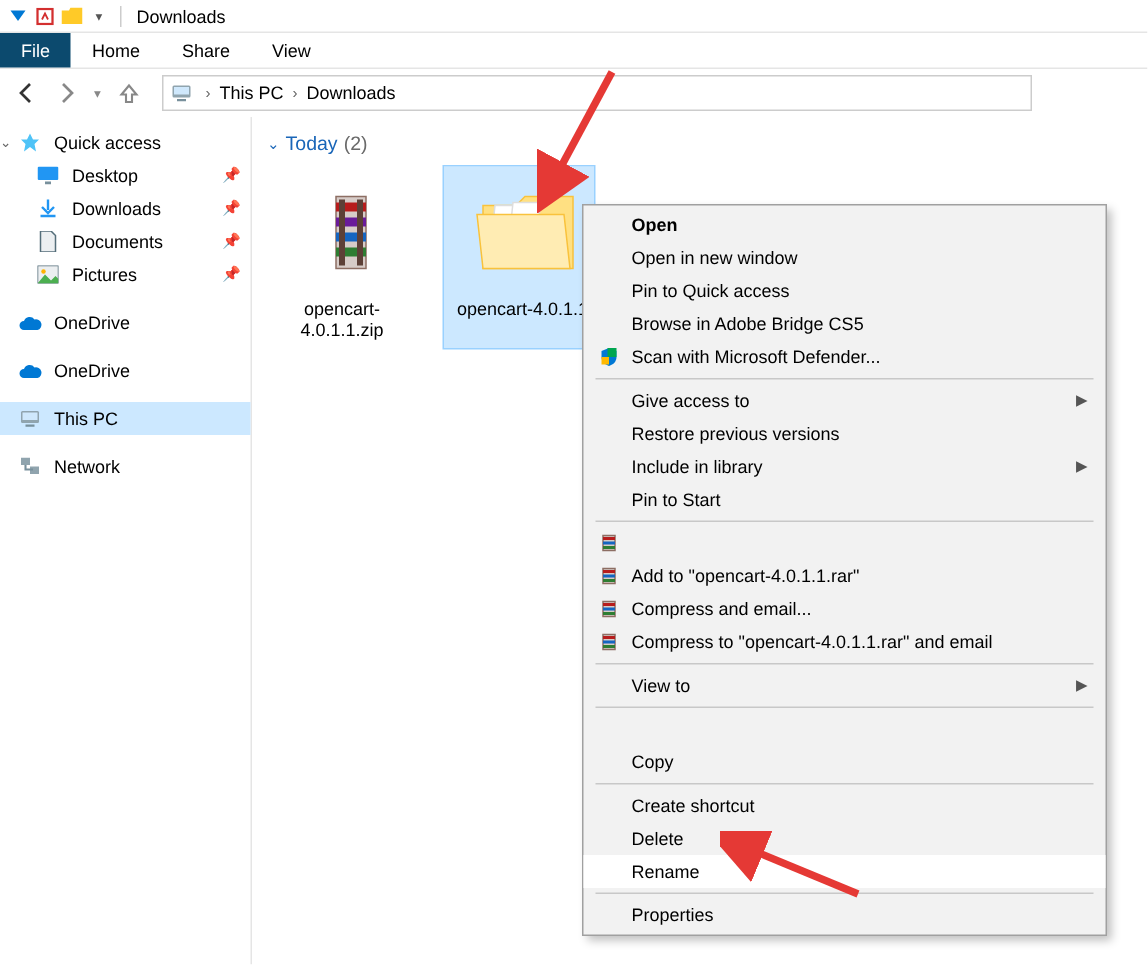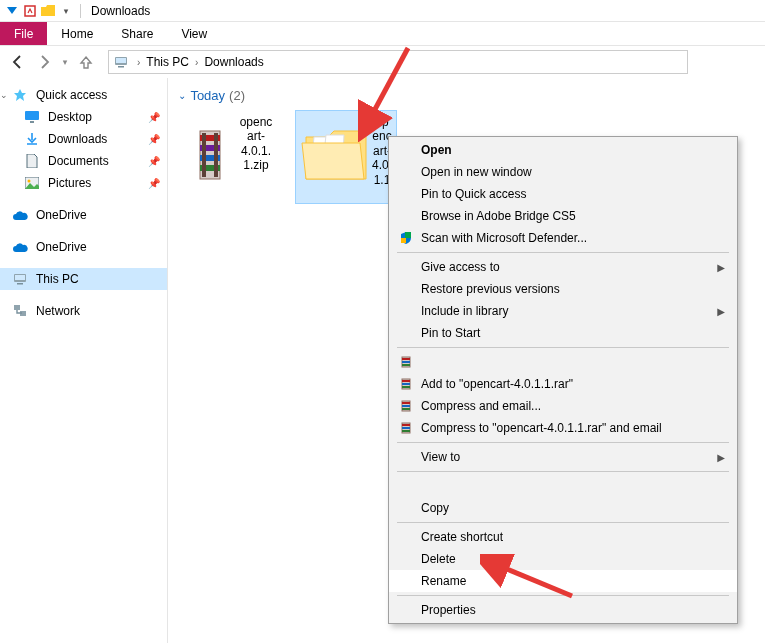--- a/index.html
+++ b/index.html
@@ -7,21 +7,21 @@
     
     
     .titlebar { height: 22px; display: flex; align-items: center; padding: 0 4px; background: #fff; border-bottom: 1px solid #e5e5e5; }
     .tb-icon { width: 16px; height: 16px; display: flex; align-items: center; justify-content: center; margin-right: 2px; }
     .tb-divider { width: 1px; height: 14px; background: #ccc; margin: 0 4px; }
     .tb-title { margin-left: 6px; font-size: 12px; }
     
     
     .ribbon { height: 24px; display: flex; align-items: stretch; background: #fff; border-bottom: 1px solid #e5e5e5; }
     .ribbon-tab { padding: 0 14px; display: flex; align-items: center; font-size: 12px; cursor: pointer; }
-    .ribbon-tab.file { background: #be185d; color: #fff; }
+    .ribbon-tab.file { background: #0c4a6e; color: #fff; }
     
     
     .navbar { height: 32px; display: flex; align-items: center; padding: 2px 6px; background: #fff; gap: 2px; }
     .nav-btn { width: 24px; height: 24px; display:flex; align-items:center; justify-content:center; color:#888; cursor:pointer; }
     .nav-btn.enabled { color:#333; }
     .addr { display:flex; align-items:center; border:1px solid #ccc; height:24px; flex:0 0 auto; padding:0 4px; margin-left:8px; width: 580px; }
     .addr-seg { display:flex; align-items:center; padding:0 2px; cursor:pointer; }
     .chev { color:#666; font-size:10px; padding:0 4px; }
     .pc-icon { width:16px; height:16px; display:inline-flex; align-items:center; justify-content:center; margin-right:4px; }
     
@@ -36,21 +36,21 @@
     .side-item.top { padding-left:12px; }
     .side-group-gap { height:10px; }
     .tree-caret { position:absolute; left:6px; color:#666; font-size:9px; }
     
     
     .content { flex:1; padding:6px 10px; position:relative; }
     .group-header { display:flex; align-items:center; color:#1a66b8; font-size:13px; margin:4px 0 8px 0; }
     .group-header .caret { margin-right:4px; font-size:10px; }
     .group-header .count { margin-left:4px; color:#6a6a6a; }
     .items-row { display:flex; gap:18px; margin-top:6px; }
-    .file-item { width:100px; display:flex; flex-direction:row; align-items:flex-start; text-align:center; font-size:12px; cursor:pointer; padding:4px; }
+    .file-item { width:100px; display:flex; flex-direction:column; align-items:flex-end; text-align:center; font-size:12px; cursor:pointer; padding:4px; }
     .file-item.selected { background:#cce8ff; outline:1px solid #99d1ff; }
     .file-item .thumb { width:80px; height:80px; display:flex; align-items:center; justify-content:center; margin-bottom:4px; }
     .file-item .name { line-height:1.2; word-break:break-word; }
     
     
     .ctxmenu { position:absolute; left:388px; top:136px; width:350px; background:#f2f2f2; border:1px solid #a0a0a0; box-shadow:3px 3px 6px rgba(0,0,0,0.25); font-size:12px; padding:2px 0; }
     .ctx-item { display:flex; align-items:center; height:22px; padding:0 12px 0 6px; cursor:pointer; white-space:nowrap; }
     .ctx-item:hover, .ctx-item.hover { background:#fff; }
     .ctx-item .ci-icon { width:22px; height:18px; display:flex; align-items:center; justify-content:center; margin-right:4px; }
     .ctx-item .ci-text { flex:1; }

